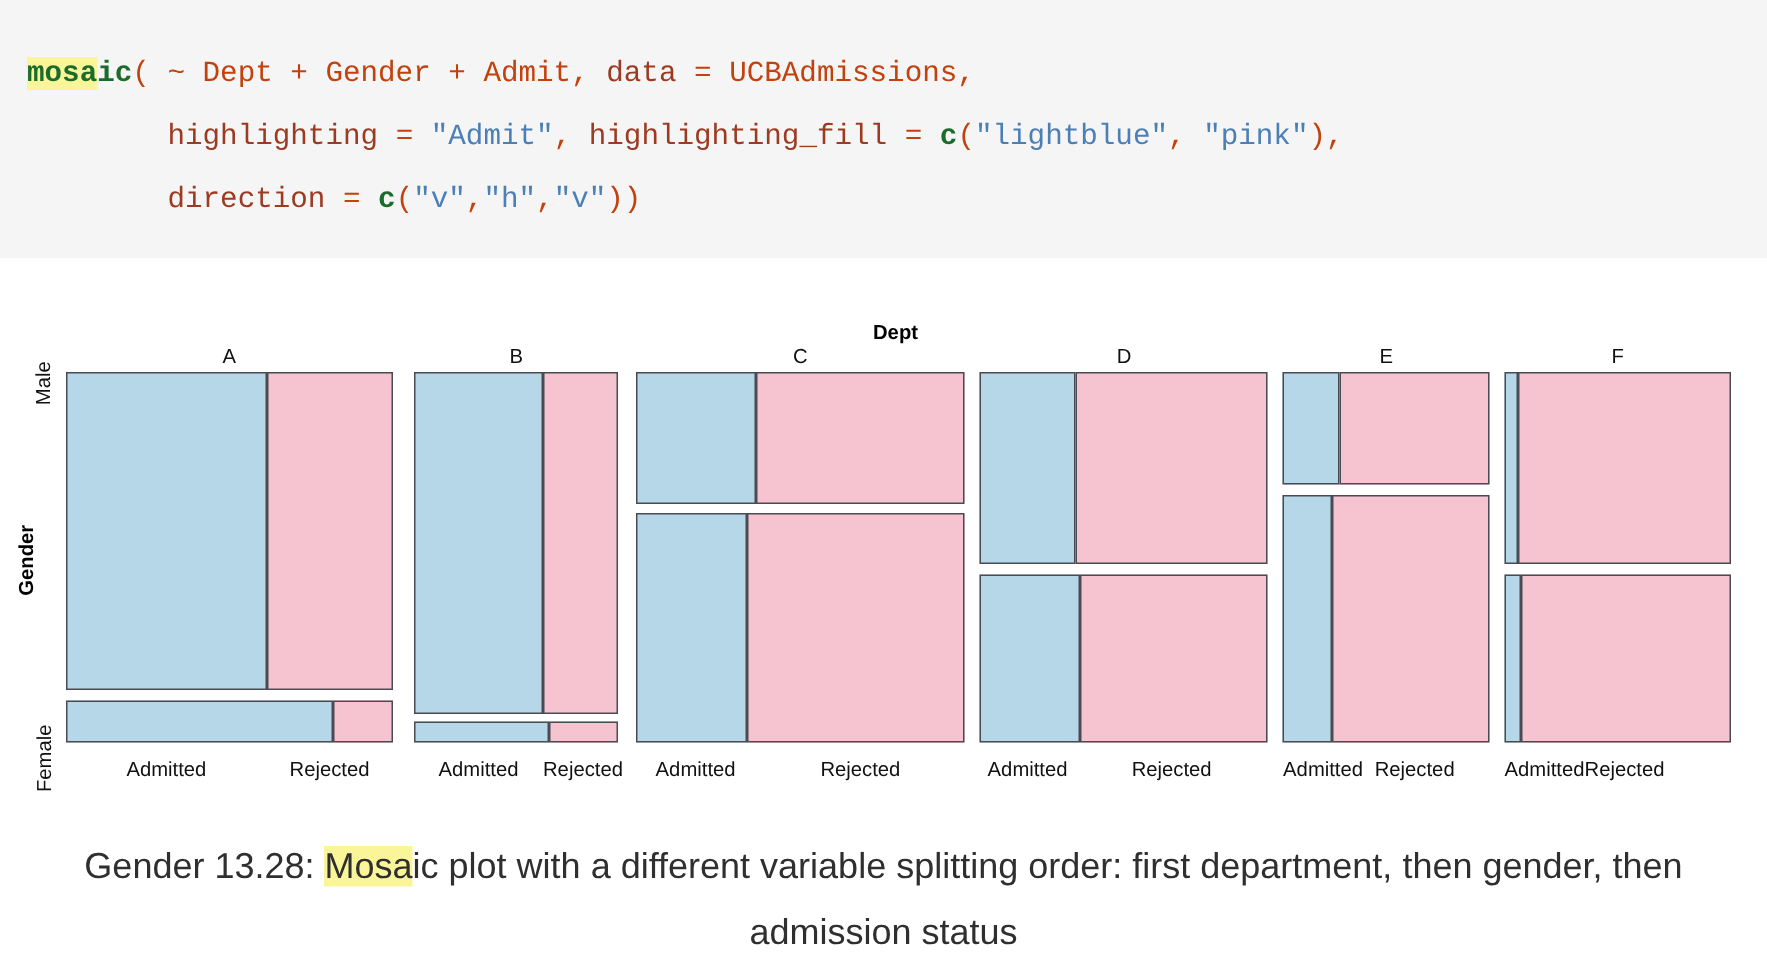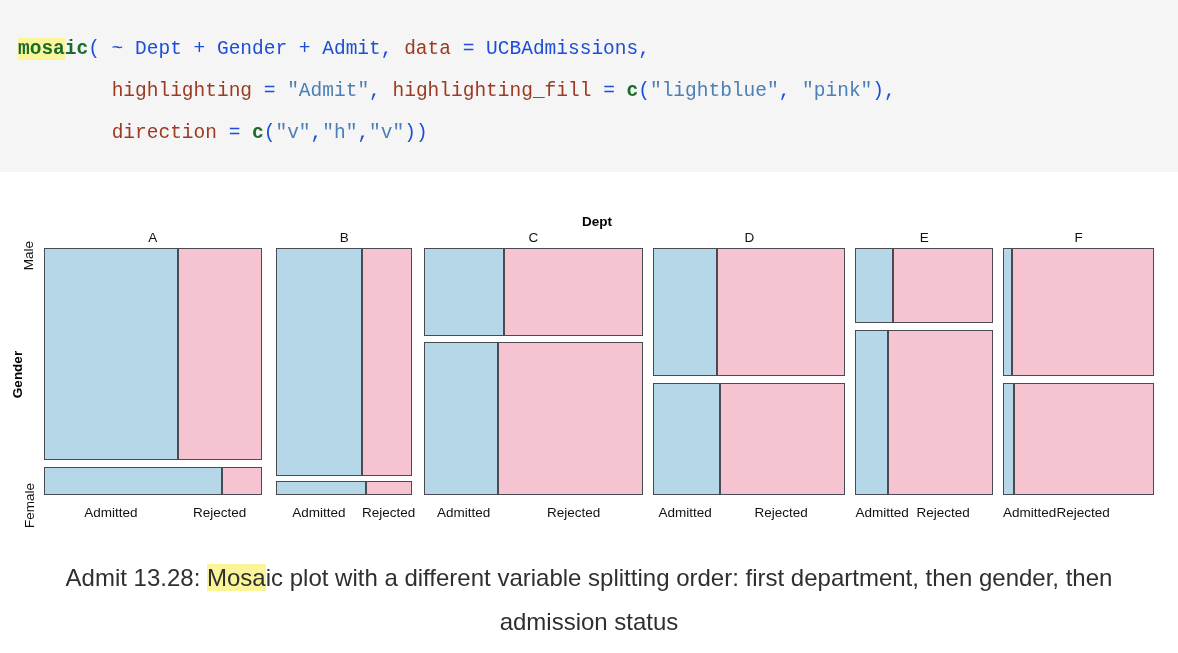--- a/index.html
+++ b/index.html
@@ -22,21 +22,21 @@
     font-size: 19.5px;
     line-height: 42px;
     white-space: pre;
     color: #333333;
   }
   .code-line { white-space: pre; }
   .tok-fn      { color: #1b6b2b; font-weight: 700; }
   .tok-fn-c    { color: #1b6b2b; font-weight: 700; }
   .tok-arg     { color: #9c3a22; }
   .tok-str     { color: #4b7fb5; }
-  .tok-plain   { color: #1d4ed8; }
+  .tok-plain   { color: #c2410c; }
   .hl          { background: #fbf59a; }
 
   
   #plot-area {
     position: absolute;
     left: 0; top: 180px;
     width: 1178px; height: 372px;
   }
   .mos-title {
     position: absolute;
@@ -190,13 +190,13 @@
           <div class="tile pink" style="left: 6%; width: 94%; background: rgb(246, 195, 208);"></div>
         </div>
         <div class="gender-row" style="top: 54.5%; height: 45.5%;">
           <div class="tile" style="left: 0%; width: 7%; background: rgb(182, 215, 232);"></div>
           <div class="tile pink" style="left: 7%; width: 93%; background: rgb(246, 195, 208);"></div>
         </div>
       </div>
     </div>
 </div>
 
-<div id="caption"><span>Admit 13.28: </span><span class="hl">Mosa</span><span>ic plot with a different variable splitting order: first department, then gender, then admission status</span></div>
+<div id="caption"><span>Gender 13.28: </span><span class="hl">Mosa</span><span>ic plot with a different variable splitting order: first department, then gender, then admission status</span></div>
 
 </body></html>

